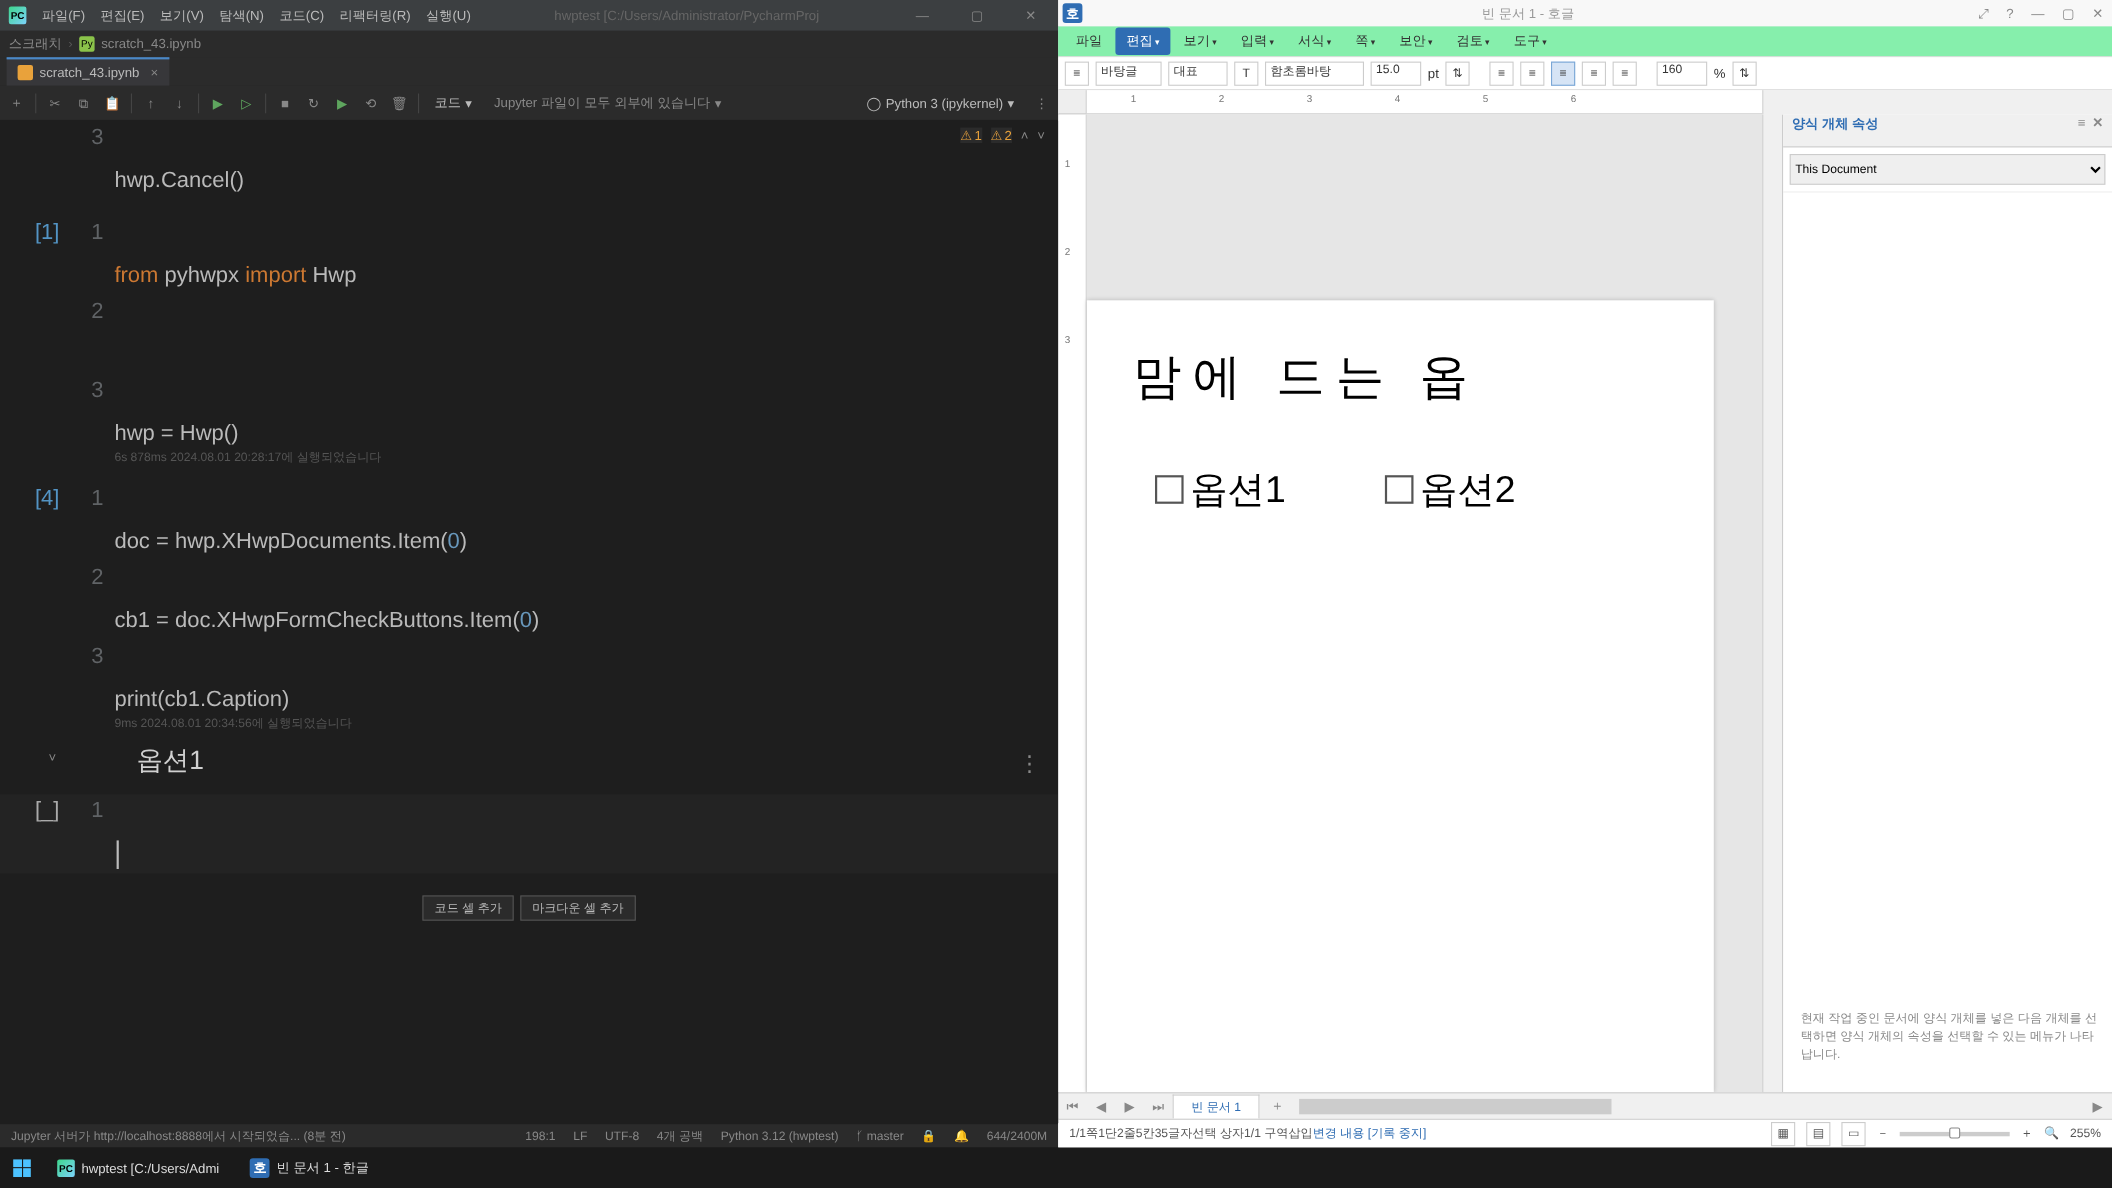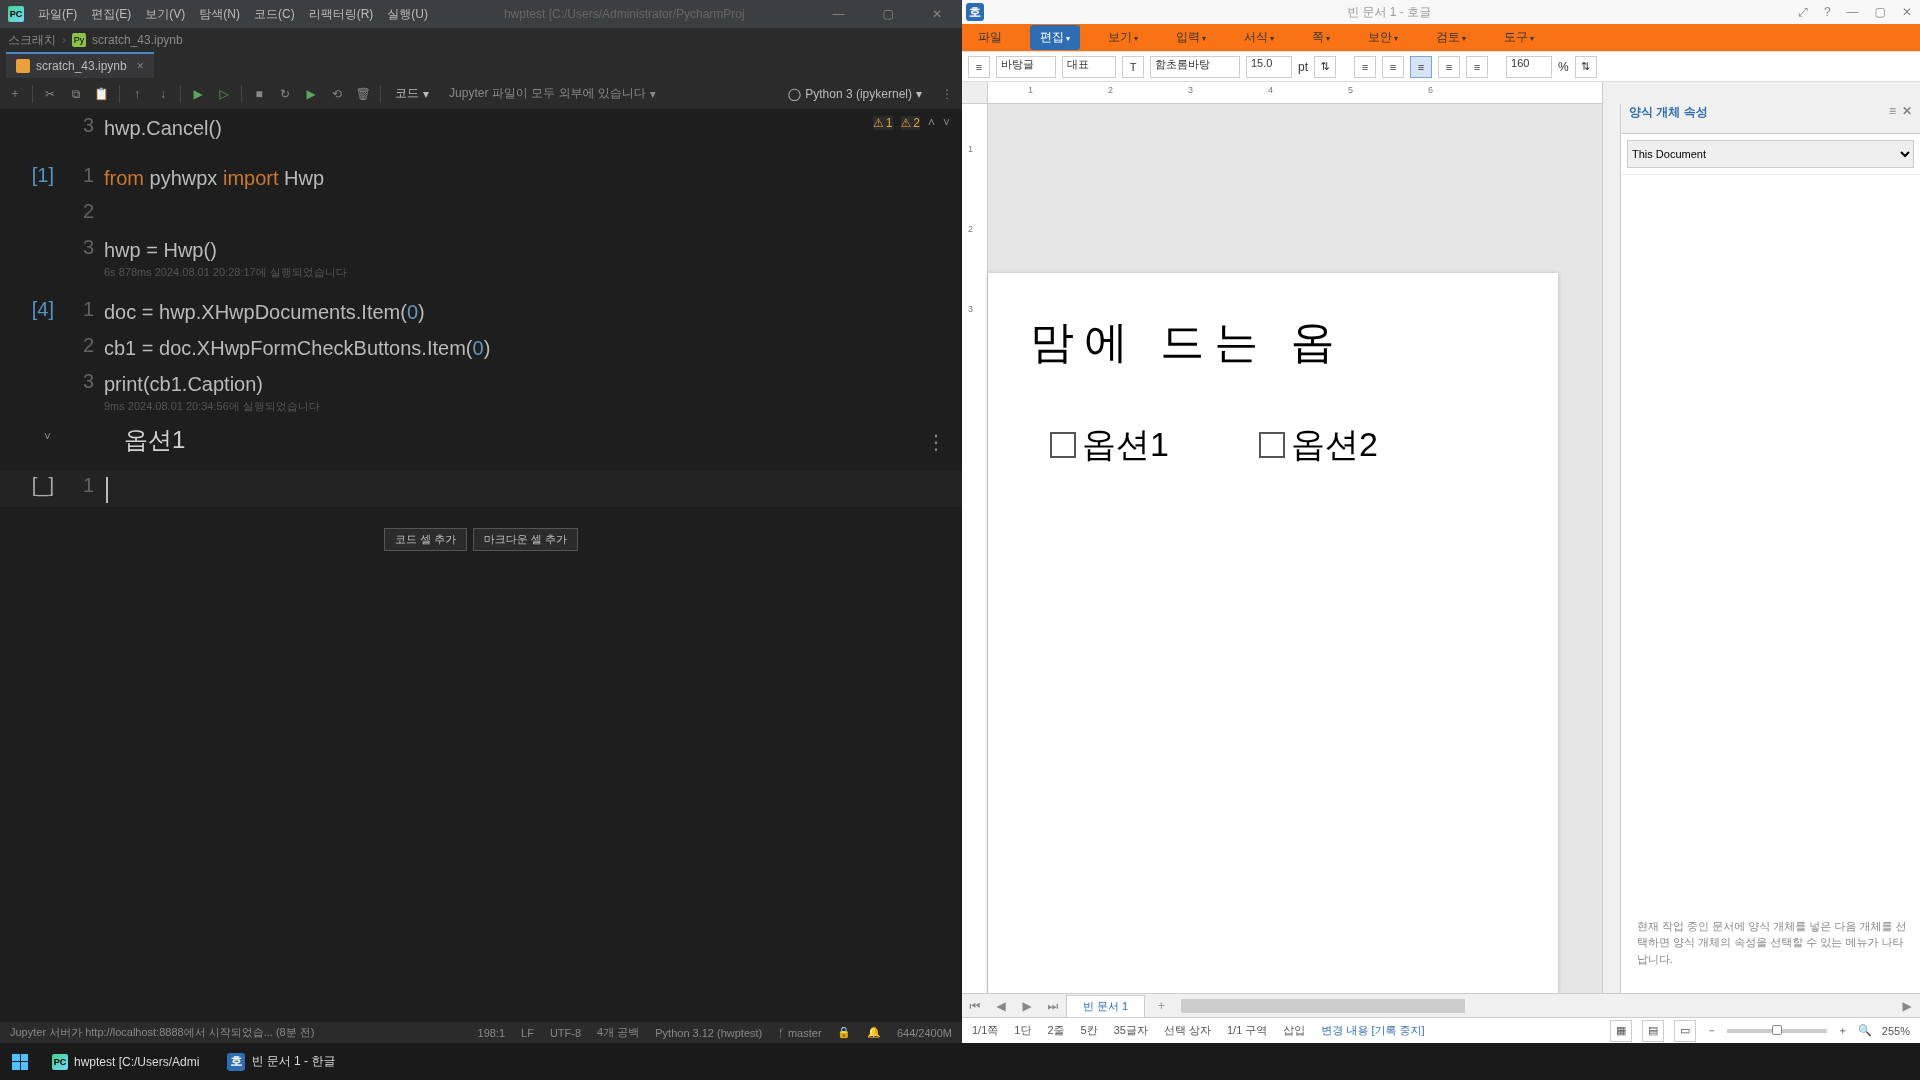--- a/index.html
+++ b/index.html
@@ -27,21 +27,21 @@
 .pc-toolbar .right { margin-left:auto; display:flex; align-items:center; gap:10px; }
 .warn-badge { background:#2b2b2b; color:#e9a23b; display:flex; align-items:center; gap:2px; }
 
 .editor { flex:1; background:#1e1e1e; font-family:Consolas,"JetBrains Mono",monospace; font-size:20px; overflow:hidden; position:relative; }
 .cell { display:flex; padding:4px 0; }
 .cell.current { background:#232323; }
 .cell.current .promptcol { color:#aaa; }
 .promptcol { width:60px; text-align:right; color:#5394c4; padding-right:6px; font-size:20px; }
 .guttercol { width:44px; text-align:right; color:#606366; padding-right:10px; font-size:20px; }
 .codecol { flex:1; color:#bababa; }
-.code-line { min-height:28px; line-height:28px; }
+.code-line { min-height:28px; line-height:28px;margin-top:36px; }
 .t-fn { color:#bababa; }
 .t-par { color:#bababa; }
 .t-num { color:#6897bb; }
 .t-imp { color:#cc7832; }
 .exec-info { color:#555; font-size:11px; padding-left:0; line-height:16px; }
 .out-line { color:#d0d0d0; font-size:24px; line-height:36px; padding-left:20px; }
 .out-wrap { position:relative; }
 .out-wrap .chev { position:absolute; left:-60px; top:8px; color:#888; font-size:12px; }
 .out-wrap .dots { position:absolute; right:16px; top:8px; color:#888; }
 .cursor-bar { display:inline-block; width:2px; height:26px; background:#bbb; vertical-align:middle; margin-left:2px; }
@@ -51,21 +51,21 @@
 .pc-status { height:22px; background:#2b2b2b; border-top:1px solid #1e1e1e; display:flex; align-items:center; gap:18px; padding:0 10px; color:#888; font-size:11px; }
 .pc-status .right { margin-left:auto; display:flex; gap:16px; align-items:center; }
 
 
 .hangul { flex:1; background:#f0f0f0; color:#333; display:flex; flex-direction:column; }
 .hg-title { height:24px; background:#f8f8f8; display:flex; align-items:center; padding:0 4px; }
 .hg-logo { width:18px; height:18px; background:#2f6db3; color:#fff; border-radius:3px; font-size:12px; font-weight:bold; display:flex; align-items:center; justify-content:center; }
 .hg-title .center { flex:1; text-align:center; color:#999; }
 .hg-title .win { display:flex; gap:8px; color:#888; }
 .hg-title .win span { padding:0 4px; cursor:pointer; }
-.hg-menubar { height:28px; background:#f97316; border-bottom:1px solid #ddd; display:flex; align-items:center; gap:18px; padding:0 6px; }
+.hg-menubar { height:28px; background:#86efac; border-bottom:1px solid #ddd; display:flex; align-items:center; gap:2px; padding:0 6px; }
 .hg-menu-item { padding:4px 10px; border-radius:3px; cursor:pointer; }
 .hg-menu-item.active { background:#2f6db3; color:#fff; }
 .hg-menu-item .dd { font-size:8px; margin-left:2px; }
 .hg-format { height:30px; background:#fff; border-bottom:1px solid #ddd; display:flex; align-items:center; gap:6px; padding:0 6px; }
 .hg-select, .hg-input { border:1px solid #ccc; height:22px; background:#fff; font-size:11px; padding:0 4px; }
 .hg-select { padding-right:14px; position:relative; }
 .hg-icon { width:22px; height:22px; border:1px solid #ccc; background:#fff; display:flex; align-items:center; justify-content:center; cursor:pointer; font-size:11px; }
 .hg-icon.active { background:#d6e4f5; border-color:#7aa7d6; }
 
 .hg-body { flex:1; display:flex; overflow:hidden; }
@@ -87,21 +87,21 @@
 .hg-sp-sel select { width:100%; height:28px; border:1px solid #ccc; font-size:11px; }
 .hg-sp-body { flex:1; padding:8px; }
 .hg-sp-hint { position:absolute; bottom:18px; font-size:11px; color:#888; padding:8px; line-height:1.5; }
 .hg-scrollbar-v { width:18px; background:#f0f0f0; border-left:1px solid #ccc; }
 .hg-tabs { height:24px; background:#f0f0f0; border-top:1px solid #ccc; display:flex; align-items:center; }
 .hg-nav { width:26px; text-align:center; color:#888; cursor:pointer; }
 .hg-doctab { background:#fff; border:1px solid #ccc; border-bottom:none; padding:3px 16px; font-size:11px; color:#2f6db3; }
 .hg-addtab { padding:0 10px; color:#888; cursor:pointer; }
 .hg-hscroll { flex:1; height:14px; background:#f0f0f0; position:relative; margin:5px 4px; }
 .hg-hscroll-thumb { position:absolute; left:0; width:40%; height:100%; background:#ccc; }
-.hg-status { height:26px; background:#fff; border-top:1px solid #ccc; display:flex; align-items:center; gap:16px; padding:0 10px; font-size:11px; color:#555; }
+.hg-status { height:26px; background:#fff; border-top:1px solid #ccc; display:flex; align-items:center; padding:0 10px; font-size:11px; color:#555; }
 .hg-status .right { margin-left:auto; display:flex; gap:10px; align-items:center; }
 .zoom-slider { width:100px; height:4px; background:#ccc; position:relative; }
 .zoom-slider .knob { position:absolute; left:45px; top:-4px; width:10px; height:10px; border:1px solid #888; background:#fff; border-radius:2px; }
 
 .taskbar { height:37px; background:#1a1a1a; display:flex; align-items:center; padding:0 6px; gap:8px; }
 .tb-win { width:28px; height:28px; display:flex; align-items:center; justify-content:center; cursor:pointer; }
 .win-grid { width:16px; height:16px; display:grid; grid-template-columns:1fr 1fr; grid-template-rows:1fr 1fr; gap:1px; }
 .win-grid div { background:#4cc2ff; }
 .task-btn { display:flex; align-items:center; gap:6px; padding:4px 10px; color:#ddd; cursor:pointer; }
 </style>

